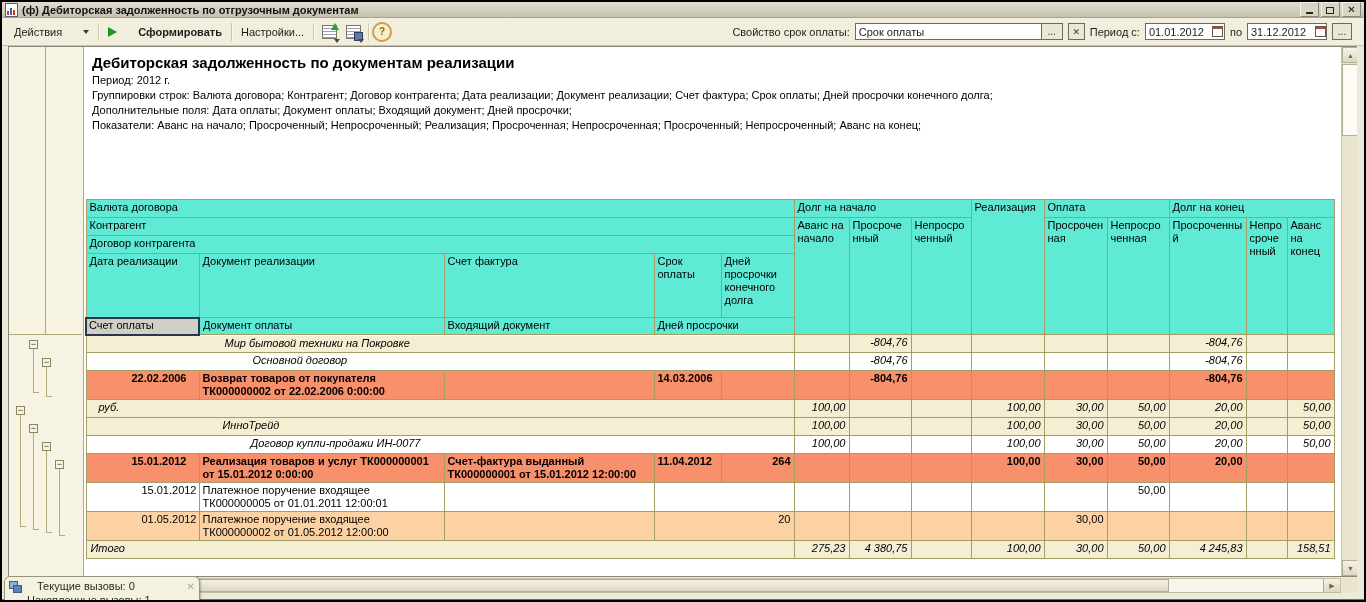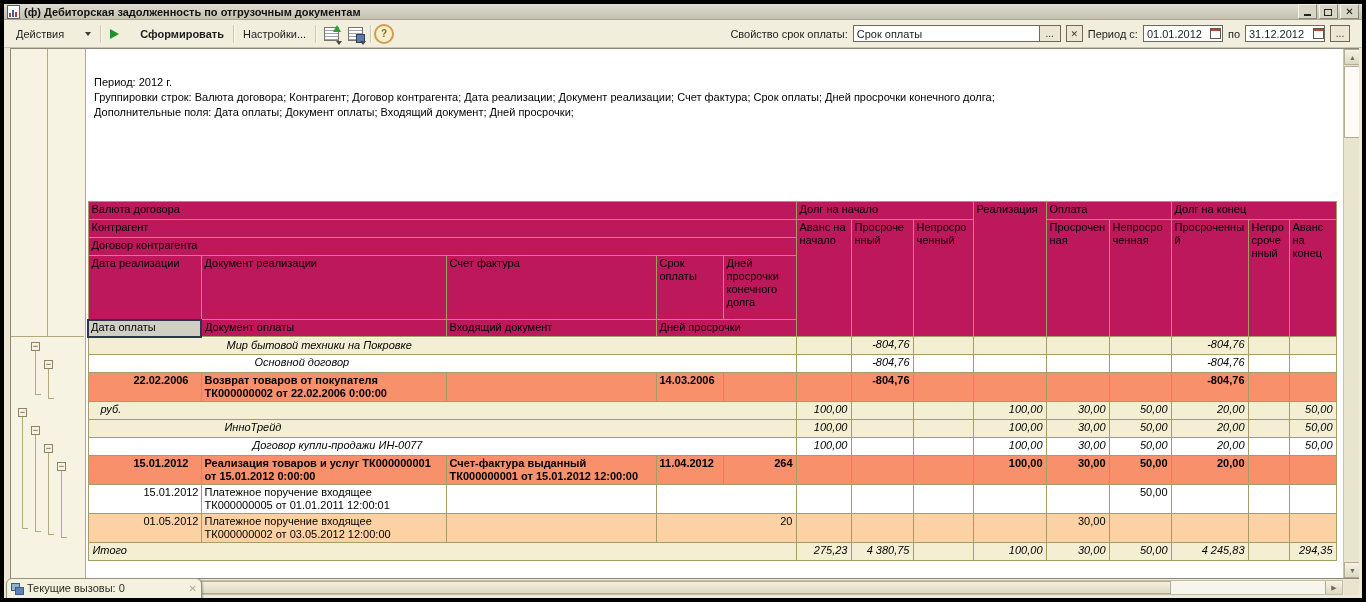--- a/index.html
+++ b/index.html
@@ -1,18 +1,18 @@
 <!DOCTYPE html>
 <html><head>
 <meta charset="utf-8">
 <style>
   html,body{margin:0;padding:0;width:1366px;height:602px;overflow:hidden;
     font-family:"Liberation Sans","DejaVu Sans",sans-serif;background:#ece9d6;}
   #stage{position:absolute;left:0;top:0;width:1366px;height:602px;overflow:hidden;
-    border:4px solid #000000;box-sizing:border-box;}
+    border:2px solid #000000;box-sizing:border-box;}
   
   .titlebar{position:absolute;left:0;top:0;width:100%;height:16px;
     background:linear-gradient(#e0ddd2,#c5c1b0);display:flex;align-items:center;
     gap:4px;padding:0 3px;box-sizing:border-box;border-bottom:1px solid #a7a390;}
   .app-ico{width:11px;height:12px;background:#fff;border:1px solid #55606e;position:relative;flex:0 0 auto;}
   .app-ico i{position:absolute;bottom:1px;width:2px;background:#c23a2c;}
   .app-ico i:nth-child(1){left:1px;height:4px;}
   .app-ico i:nth-child(2){left:4px;height:7px;background:#3a62a8;}
   .app-ico i:nth-child(3){left:7px;height:5px;}
   .t-title{font-size:11px;font-weight:bold;color:#111;white-space:nowrap;}
@@ -54,21 +54,21 @@
   
   .frame{position:absolute;left:6px;top:44px;width:1349px;height:531px;border:1px solid #8a877a;
     background:#fff;box-sizing:border-box;display:flex;}
   .treepanel{width:74px;background:#f7f3e2;border-right:1px solid #b3ab7c;position:relative;flex:0 0 auto;}
   .canvas{width:1257px;position:relative;background:#fff;overflow:hidden;flex:0 0 auto;}
   .rt-title{position:absolute;left:8px;top:7px;font-size:15px;font-weight:bold;color:#000;white-space:nowrap;}
   .meta{position:absolute;left:8px;font-size:11px;color:#000;white-space:nowrap;}
   
   table.rep{border-collapse:collapse;table-layout:fixed;width:1248px;position:absolute;left:1px;top:152px;font-size:11px;line-height:13px;color:#000;}
   table.rep td{border:1px solid #a59d66;padding:1px 3px;vertical-align:top;overflow:hidden;box-sizing:border-box;}
-  .hd{background:#be185d;}
+  .hd{background:#5eead4;}
   .ba{word-break:break-all;}
   .num{text-align:right;white-space:nowrap;padding-right:3px!important;}
   .bg-g{background:#f4efd2;} .bg-w{background:#fff;}
   .bg-red{background:#f8906c;} .bg-red td{font-weight:bold;}
   .bg-or{background:#fcd2a4;}
   .it{font-style:italic;}
   .dtR{text-align:right;padding-right:12px!important;white-space:nowrap;}
   .dtr2{text-align:right;padding-right:2px!important;white-space:nowrap;}
   .sel{background:#d1cec4!important;border:2px solid #2a3550!important;padding:0 2px!important;}
   tr.h18{height:18px;} tr.h17{height:17px;} tr.h30{height:16px;} tr.h64{height:64px;}
@@ -86,21 +86,21 @@
   .hthumb{position:absolute;left:0;top:0;width:1160px;height:13px;background:linear-gradient(#f3f0e0,#ddd9c1);border:1px solid #b2ad93;box-sizing:border-box;}
   .hbtn{position:absolute;right:0;top:0;width:16px;height:13px;background:linear-gradient(#f6f3e6,#dcd8c0);
     border-left:1px solid #b2ad93;display:flex;align-items:center;justify-content:center;font-size:7px;color:#6f6a58;}
   .corner{position:absolute;left:1340px;top:576px;width:15px;height:15px;background:#e9e5cd;}
   .statusbar{position:absolute;left:0;top:591px;width:100%;height:11px;background:#eceadb;}
   .tealbar{position:absolute;left:0;top:597px;width:100%;height:5px;background:#2e8a80;z-index:8;}
   
   .popup{position:absolute;left:2px;top:574px;width:194px;height:28px;background:#f4f1de;
     border:1px solid #98947f;border-radius:6px 6px 0 0;box-shadow:1px 1px 2px rgba(0,0,0,.25);
     z-index:10;overflow:hidden;font-size:11px;color:#2b2b22;}
-  .popup .row1{display:flex;align-items:center;gap:4px;padding:3px 4px 0 4px;}
+  .popup .row1{display:flex;align-items:center;gap:16px;padding:3px 4px 0 4px;}
   .pico{width:12px;height:11px;position:relative;flex:0 0 auto;}
   .pico i{position:absolute;border:1px solid #3c5a86;background:#8fb0d8;}
   .pico i:nth-child(1){left:0;top:0;width:7px;height:6px;}
   .pico i:nth-child(2){left:4px;top:4px;width:7px;height:6px;background:#5c83b4;}
   .pclose{margin-left:auto;color:#b3a98c;font-weight:bold;font-size:10px;}
   .row2{padding:2px 4px 0 22px;white-space:nowrap;}
   .rightstrip{position:absolute;left:1355px;top:44px;width:11px;height:558px;background:#ece9d6;}
 </style>
 </head>
 <body>
@@ -184,23 +184,25 @@
       </div>
       <div class="morebtn">
         <span>...</span>
       </div>
     </div>
   </div>
 
   <div class="frame">
     <div class="treepanel"></div>
     <div class="canvas">
+      <div class="rt-title">Дебиторская задолженность по документам реализации</div>
       <div class="meta" style="top:27px;">Период: 2012 г.</div>
       <div class="meta" style="top:42px;">Группировки строк: Валюта договора; Контрагент; Договор контрагента; Дата реализации; Документ реализации; Счет фактура; Срок оплаты; Дней просрочки конечного долга;</div>
       <div class="meta" style="top:57px;">Дополнительные поля: Дата оплаты; Документ оплаты; Входящий документ; Дней просрочки;</div>
+      <div class="meta" style="top:72px;">Показатели: Аванс на начало; Просроченный; Непросроченный; Реализация; Просроченная; Непросроченная; Просроченный; Непросроченный; Аванс на конец;</div>
 
       <table class="rep">
         <colgroup>
           <col style="width:113px">
             <col style="width:245px">
             <col style="width:210px">
             <col style="width:67px">
             <col style="width:73px">
           <col style="width:55px">
             <col style="width:62px">
@@ -235,21 +237,21 @@
           <td class="hd" colspan="5">Договор контрагента</td>
         </tr>
         <tr class="h64">
           <td class="hd">Дата реализации</td>
           <td class="hd">Документ реализации</td>
           <td class="hd">Счет фактура</td>
           <td class="hd">Срок оплаты</td>
           <td class="hd">Дней просрочки конечного долга</td>
         </tr>
         <tr class="h17">
-          <td class="hd sel">Дата оплаты</td>
+          <td class="hd sel">Счет оплаты</td>
           <td class="hd">Документ оплаты</td>
           <td class="hd">Входящий документ</td>
           <td class="hd" colspan="2">Дней просрочки</td>
         </tr>
 
         <tr class="h18 bg-g">
           <td class="it" colspan="5" style="padding-left:138px">Мир бытовой техники на Покровке</td>
           <td class="num it"></td>
           <td class="num it">-804,76</td>
           <td class="num it"></td>
@@ -358,21 +360,21 @@
           <td class="num"></td>
           <td class="num"></td>
           <td class="num">50,00</td>
           <td class="num"></td>
           <td class="num"></td>
           <td class="num"></td>
         </tr>
 
         <tr class="h30 bg-or">
           <td class="dtr2">01.05.2012</td>
-          <td>Платежное поручение входящее ТК000000002 от 03.05.2012 12:00:00</td>
+          <td>Платежное поручение входящее ТК000000002 от 01.05.2012 12:00:00</td>
           <td></td>
           <td colspan="2" class="num">20</td>
           <td class="num"></td>
           <td class="num"></td>
           <td class="num"></td>
           <td class="num"></td>
           <td class="num">30,00</td>
           <td class="num"></td>
           <td class="num"></td>
           <td class="num"></td>
@@ -382,21 +384,21 @@
         <tr class="h18 bg-g">
           <td class="it" colspan="5" style="padding-left:4px">Итого</td>
           <td class="num it">275,23</td>
           <td class="num it">4 380,75</td>
           <td class="num it"></td>
           <td class="num it">100,00</td>
           <td class="num it">30,00</td>
           <td class="num it">50,00</td>
           <td class="num it">4 245,83</td>
           <td class="num it"></td>
-          <td class="num it">294,35</td>
+          <td class="num it">158,51</td>
         </tr>
       </tbody>
         </table>
     </div>
     <div class="vscroll">
       <div class="sbtn" style="top:0;">
           <span>▲</span>
         </div>
       <div class="vthumb"></div>
       <div class="sbtn" style="bottom:0;">

